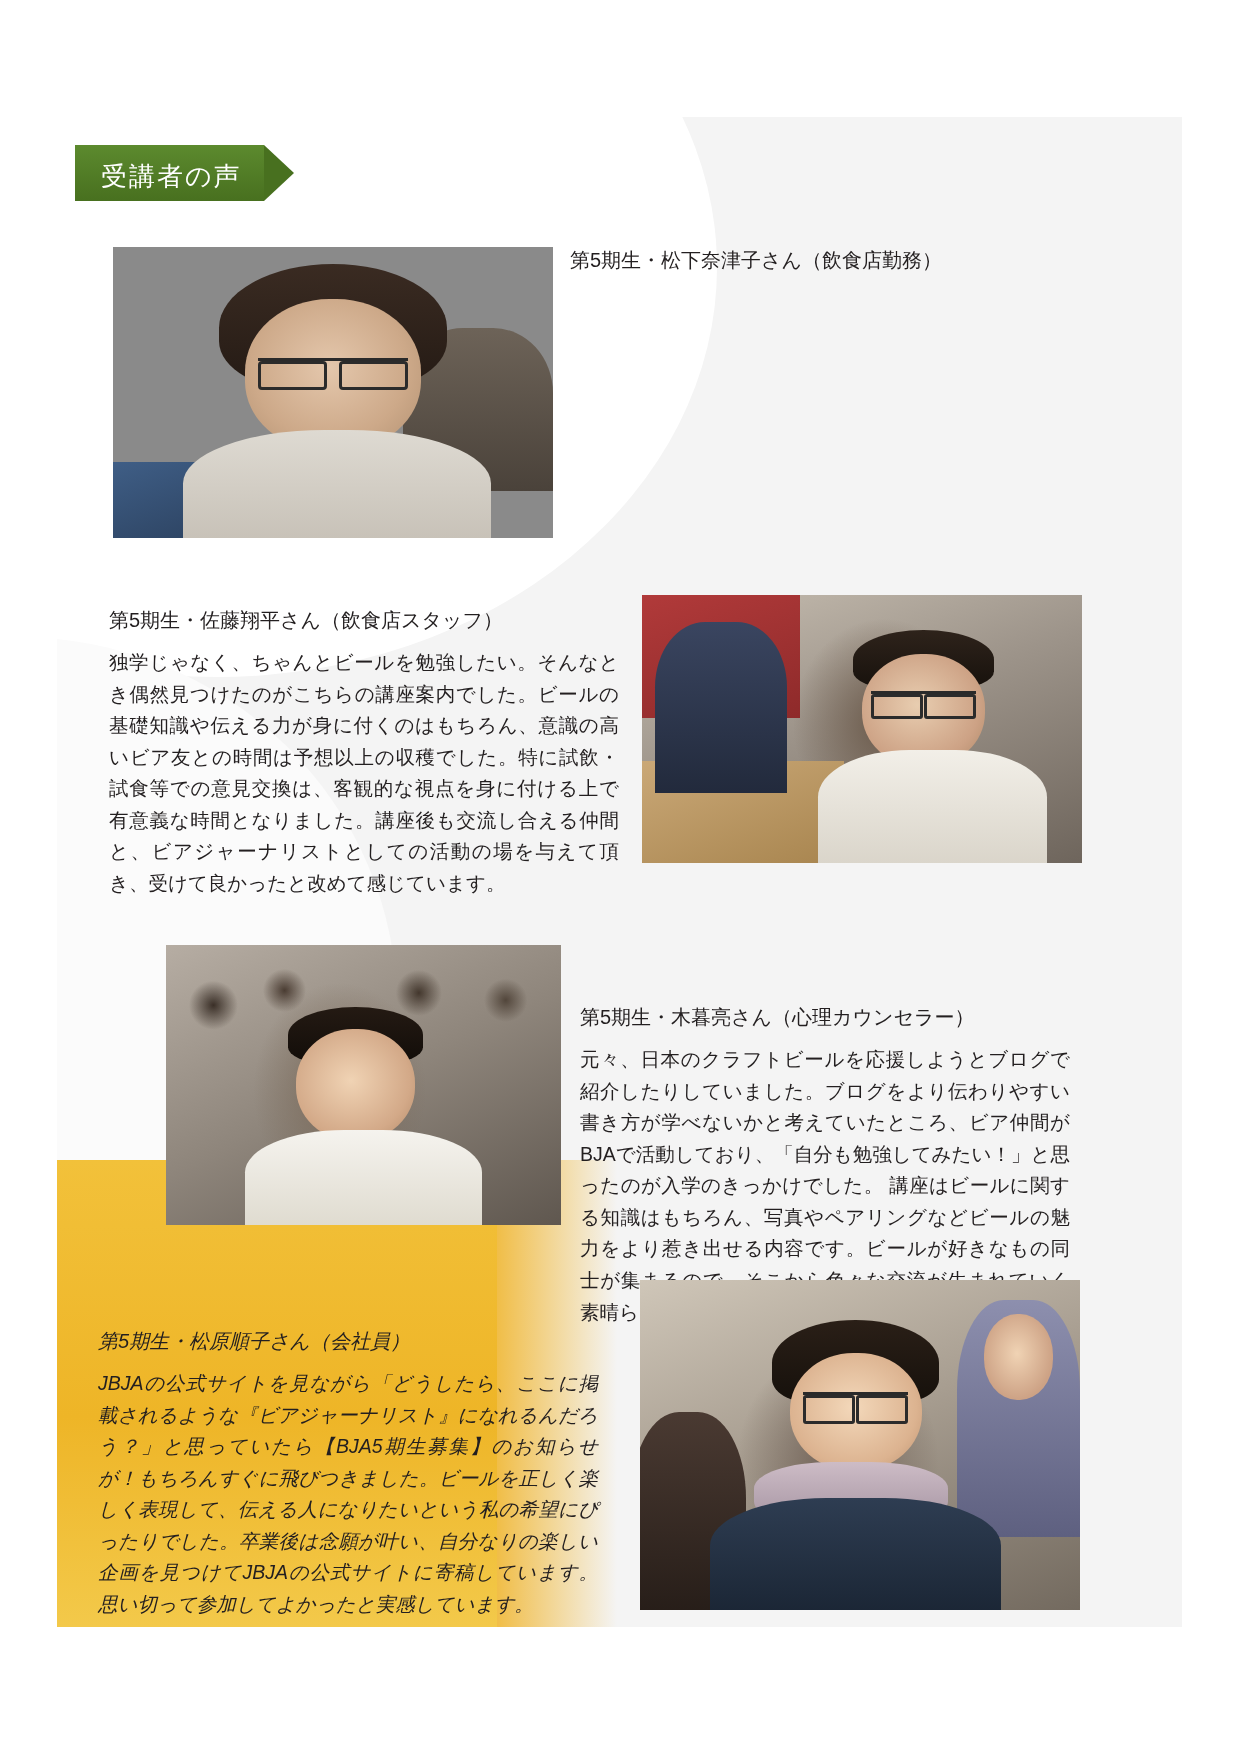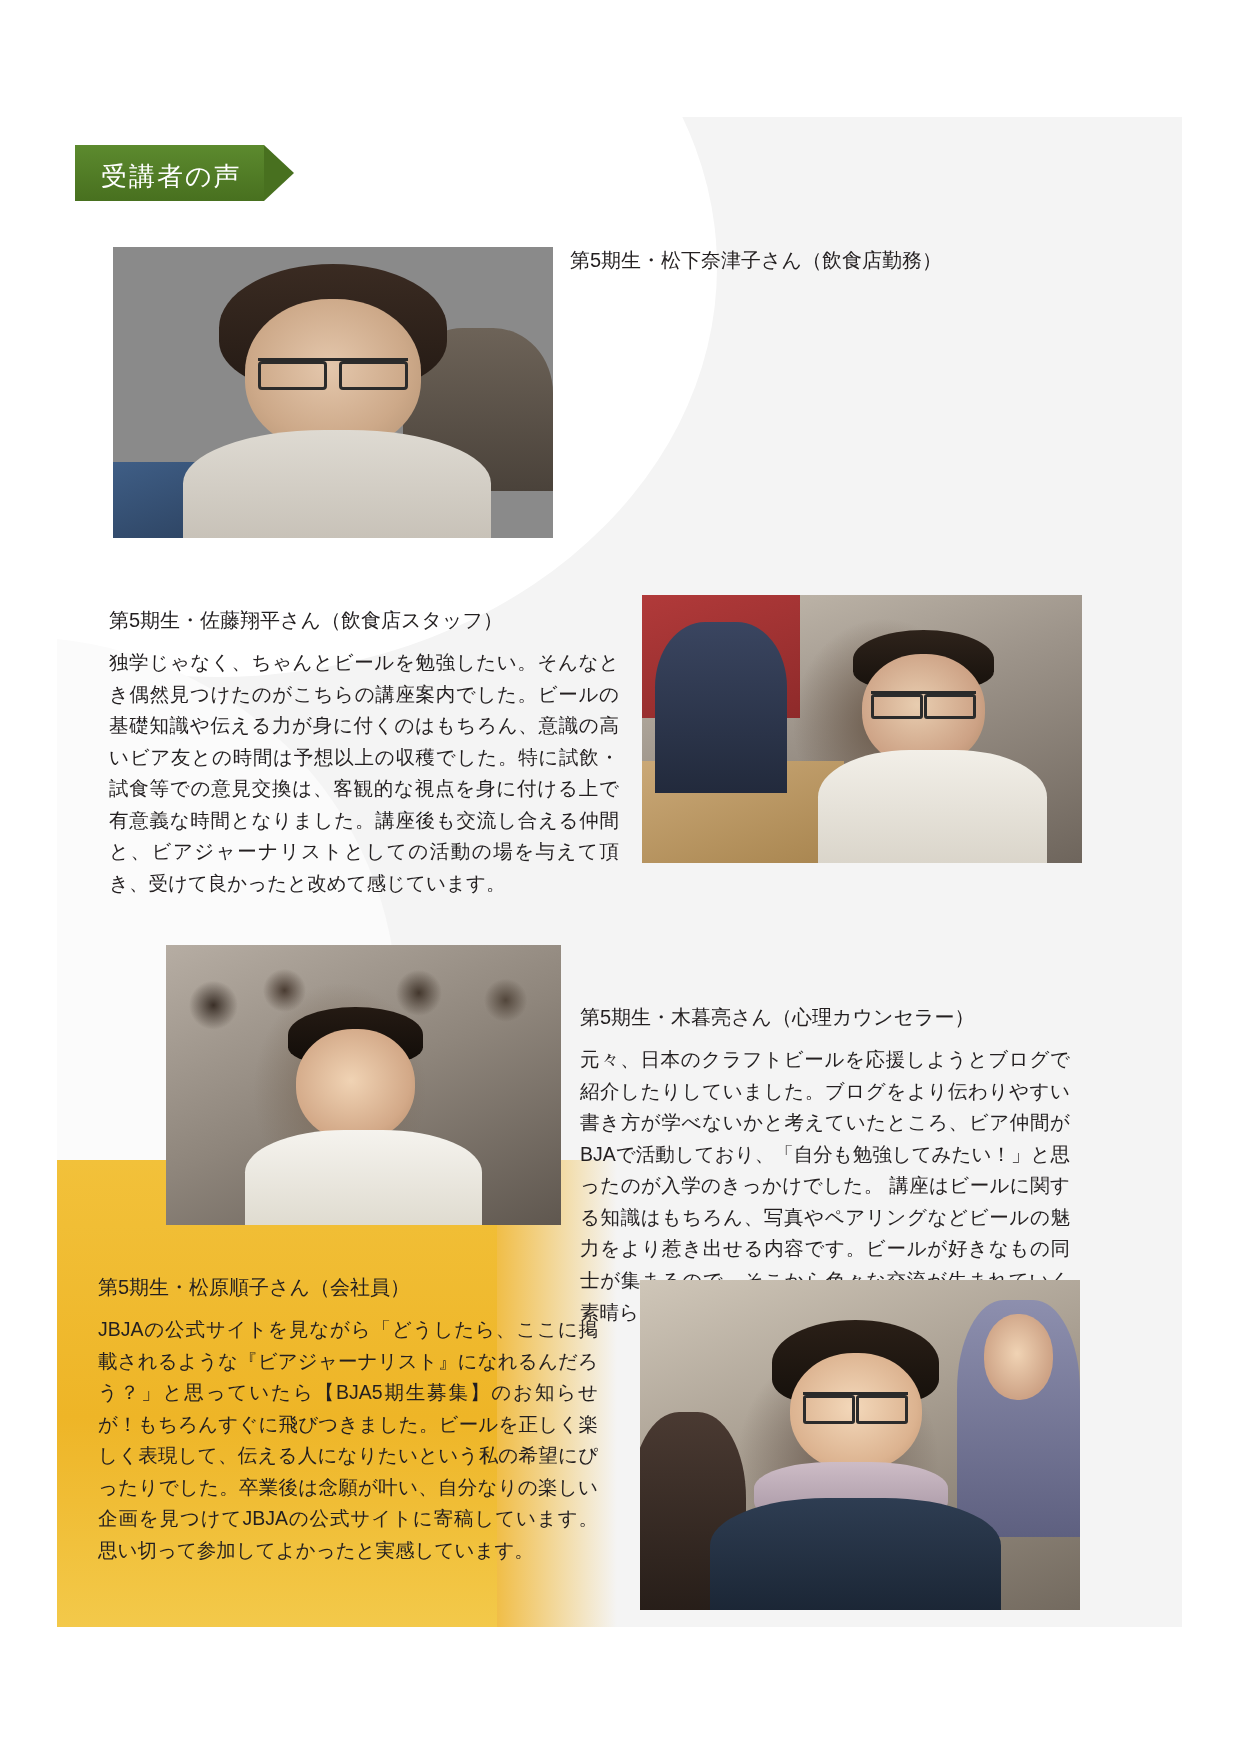--- a/index.html
+++ b/index.html
@@ -296,21 +296,21 @@
   #photo-4 .person-right:before {
     content:""; position:absolute; left:22%; top:6%; width:56%; height:36%;
     border-radius:48%;
     background: radial-gradient(ellipse at 48% 46%, #f0d3b4 0%, #cda285 70%);
   }
   #photo-4 .person-left {
     position:absolute; left:-2%; top:40%; width:26%; height:62%;
     border-radius:42% 42% 0 0;
     background: linear-gradient(180deg,#4a3a32 0%, #261d18 100%);
   }
-  #text-4 { left: 98px; top: 1272px; width: 500px; }
+  #text-4 { left: 98px; top: 1326px; width: 500px; font-style: italic; }
 </style>
 </head>
 <body>
 
 <div class="page-panel">
   <div class="swoosh"></div>
 </div>
 <div class="orange-block"></div>
 <div class="orange-fade"></div>
 

